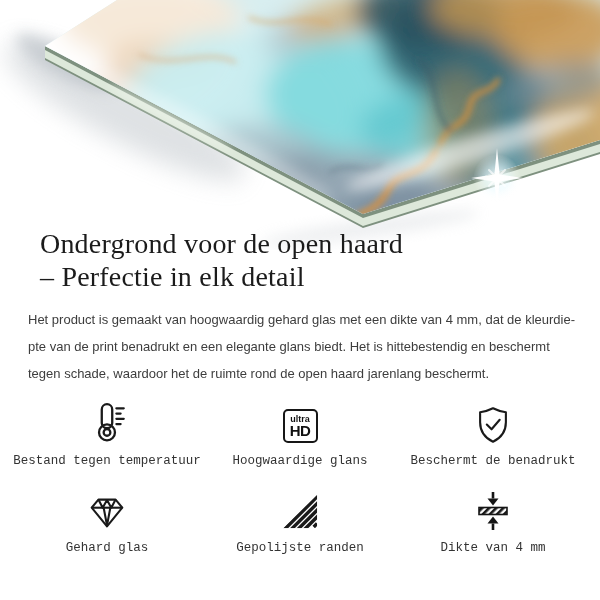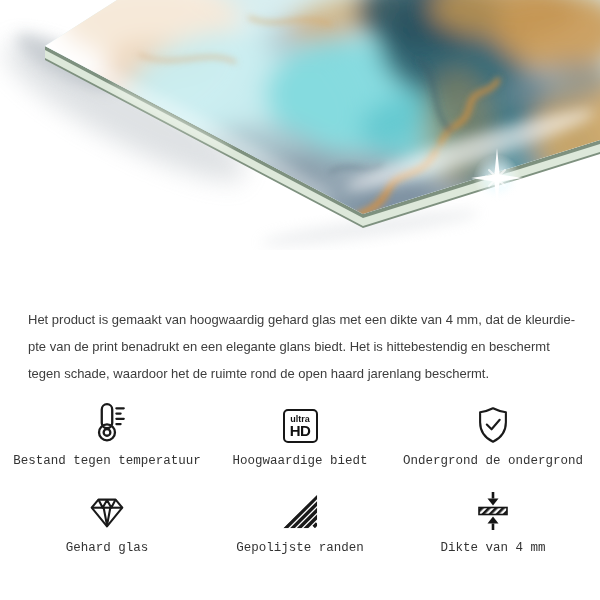--- a/index.html
+++ b/index.html
@@ -112,20 +112,24 @@
       </g>
 
       <g transform="translate(497,178)">
         <circle r="24" fill="url(#glowG)"></circle>
         <path d="M-8,-8 L8,8 M-8,8 L8,-8" stroke="#ffffff" stroke-width="2" opacity=".65" stroke-linecap="round"></path>
         <path d="M0,-30 L2.6,-3.6 L26,0 L2.6,3.6 L0,30 L-2.6,3.6 L-26,0 L-2.6,-3.6 Z" fill="#ffffff" opacity=".97"></path>
       </g>
     </svg>
   </div>
 
+  <h1 class="page-title">
+    <span>Ondergrond voor de open haard</span>
+    <span>– Perfectie in elk detail</span>
+  </h1>
 
   <p class="product-description">Het product is gemaakt van hoogwaardig gehard glas met een dikte van 4 mm, dat de kleurdie-
 pte van de print benadrukt en een elegante glans biedt. Het is hittebestendig en beschermt
 tegen schade, waardoor het de ruimte rond de open haard jarenlang beschermt.</p>
 
   <div class="features">
 
     <div class="feature">
       <div class="icon-wrap">
         <svg width="46" height="46" viewBox="0 0 44 44">
@@ -138,31 +142,31 @@
       <div class="feature-label">Bestand tegen temperatuur</div>
     </div>
 
     <div class="feature">
       <div class="icon-wrap">
         <div class="uhd">
           <div class="t">ultra</div>
           <div class="b">HD</div>
         </div>
       </div>
-      <div class="feature-label">Hoogwaardige biedt</div>
+      <div class="feature-label">Hoogwaardige glans</div>
     </div>
 
     <div class="feature">
       <div class="icon-wrap">
         <svg width="42" height="42" viewBox="0 0 44 44">
           <path class="ic" stroke-width="2.3" stroke-linejoin="round" d="M22,4.5 C26.5,6.8 31,8 35.5,8.6 V19 C35.5,29 30,35.6 22,39.5 C14,35.6 8.5,29 8.5,19 V8.6 C13,8 17.5,6.8 22,4.5 Z"></path>
           <path class="ic" stroke-width="2.5" stroke-linecap="round" stroke-linejoin="round" d="M15.5,21.5 L20.5,26.5 L29,16.5"></path>
         </svg>
       </div>
-      <div class="feature-label">Ondergrond de ondergrond</div>
+      <div class="feature-label">Beschermt de benadrukt</div>
     </div>
 
     <div class="feature">
       <div class="icon-wrap">
         <svg width="42" height="42" viewBox="0 0 44 44">
           <g class="ic" stroke-width="2" stroke-linejoin="round">
             <path d="M13,9 H31 L38,17.5 L22,37 L6,17.5 Z"></path>
             <path d="M6,17.5 H38"></path>
             <path d="M13,9 L17.5,17.5 L22,9.5 L26.5,17.5 L31,9"></path>
             <path d="M18.5,17.5 L22,36 L25.5,17.5"></path>

